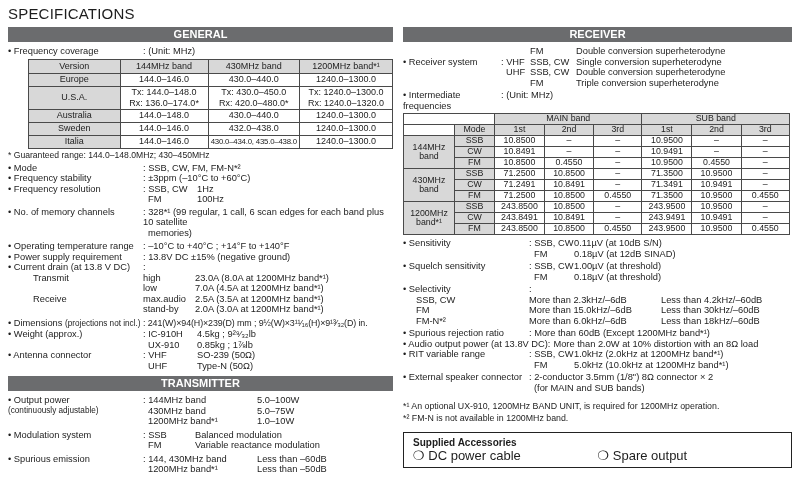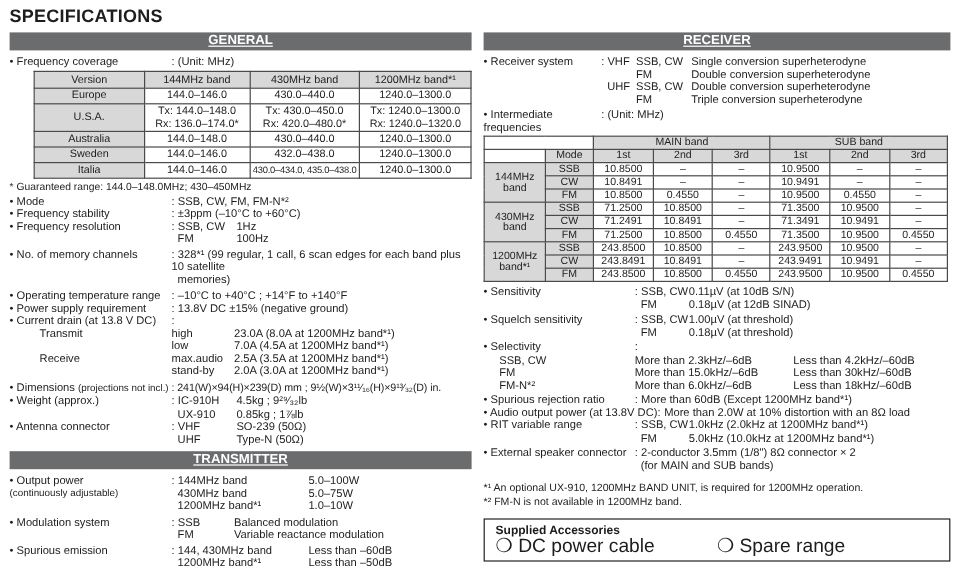--- a/index.html
+++ b/index.html
@@ -1,25 +1,25 @@
 <!DOCTYPE html>
 <html style="--bar: #6b6c6e; --thead: #d8d8d8;"><head>
 <meta charset="utf-8">
 <style>
   :root{ --bar:#6b6c6e; --thead:#d8d8d8; --line:#4a4a4a; --ink:#1d1d1d; }
   html,body{margin:0;padding:0;background:#fff;}
   body{width:800px;height:477px;overflow:hidden;color:var(--ink);
        font-family:"Liberation Sans","DejaVu Sans",sans-serif;font-size:9.3px;}
   .page{position:relative;width:800px;height:477px;}
-  .title{font-size:15px;font-weight:bold;margin:5px 15px 4px 8px;letter-spacing:.2px;}
+  .title{font-size:15px;font-weight:normal;margin:5px 15px 4px 8px;letter-spacing:.2px;}
   .cols{display:flex;align-items:flex-start;}
   .col-l{width:385px;margin-left:8px;flex:none;}
   .col-r{width:389px;margin-left:10px;flex:none;}
   .bar{background:var(--bar);color:#fff;font-weight:bold;text-align:center;
-       font-size:11px;height:15px;line-height:15px;margin:1px 0 4px;text-decoration:underline;}
+       font-size:11px;height:15px;line-height:15px;margin:1px 0 4px;}
   .sr{display:flex;line-height:10.5px;}
   .sr .lb{flex:none;width:135px;}
   .sr .lb2{flex:none;width:135px;font-size:8.2px;}
   .sr .cd{flex:none;width:135px;padding-left:25px;box-sizing:border-box;}
   .sr .vl{flex:1;}
   .m54{display:inline-block;width:54px;}
   .m52{display:inline-block;width:52px;}
   .t114{display:inline-block;width:114px;}
   .lbr{flex:none;width:126px;}
   .lbr98{flex:none;width:98px;}
@@ -38,21 +38,21 @@
   .ftable th{height:13px;margin-left:28px;}
   .ftable td{height:12px;line-height:11px;}
   .ftable td.sm2{font-size:7.8px;letter-spacing:-.2px;}
   .fnote{width:385px;text-align:left;font-size:8.6px;line-height:10px;margin-bottom:3px;}
   .iftable{width:387px;font-size:8.8px;margin:2px 0 3px;}
   .iftable th,.iftable td{height:10px;line-height:9.5px;}
   .iftable .blank{background:#fff;}
   .fns{margin-top:8px;line-height:11.5px;font-size:8.8px;}
   .accbox{border:1px solid #222;margin-top:8px;padding:3px 9px 5px;}
   .acct{font-weight:bold;font-size:10px;line-height:13px;}
-  .accgrid{display:grid;grid-template-columns:1fr 1fr;line-height:13px;font-size:16px;}
+  .accgrid{display:grid;grid-template-columns:1fr 1fr;line-height:13px;font-size:13px;}
 </style>
 </head>
 <body>
 
 <div class="page">
   <div class="title">SPECIFICATIONS</div>
 
   <div class="cols">
 
     <div class="col-l">
@@ -213,26 +213,26 @@
         <span class="lb"></span>
         <span class="vl"><span class="t114" style="padding-left:5px;box-sizing:border-box">1200MHz band*¹</span><span>Less than –50dB</span></span>
       </div>
 
     </div>
 
     <div class="col-r">
       <div class="bar">RECEIVER</div>
 
       <div class="sr">
+        <span class="lbr98"></span>
+        <span class="vl"><span class="rs1"></span><span class="rs2" style="padding-left:0">FM</span><span>Double conversion superheterodyne</span></span>
+      </div>
+      <div class="sr">
         <span class="lbr98">• Receiver system</span>
         <span class="vl"><span class="rs1">: VHF</span><span class="rs2">SSB, CW</span><span>Single conversion superheterodyne</span></span>
-      </div>
-      <div class="sr">
-        <span class="lbr98"></span>
-        <span class="vl"><span class="rs1"></span><span class="rs2" style="padding-left:0">FM</span><span>Double conversion superheterodyne</span></span>
       </div>
       <div class="sr">
         <span class="lbr98"></span>
         <span class="vl"><span class="rs1" style="padding-left:5px;box-sizing:border-box">UHF</span><span class="rs2">SSB, CW</span><span>Double conversion superheterodyne</span></span>
       </div>
       <div class="sr">
         <span class="lbr98"></span>
         <span class="vl"><span class="rs1"></span><span class="rs2">FM</span><span>Triple conversion superheterodyne</span></span>
       </div>
 
@@ -409,19 +409,19 @@
 
       <div class="fns">
         <div>*¹ An optional UX-910, 1200MHz BAND UNIT, is required for 1200MHz operation.</div>
         <div>*² FM-N is not available in 1200MHz band.</div>
       </div>
 
       <div class="accbox">
         <div class="acct">Supplied Accessories</div>
         <div class="accgrid">
           <span>❍ DC power cable</span>
-          <span>❍ Spare range</span>
+          <span>❍ Spare output</span>
         </div>
       </div>
 
     </div>
   </div>
 </div>
 
 </body></html>

